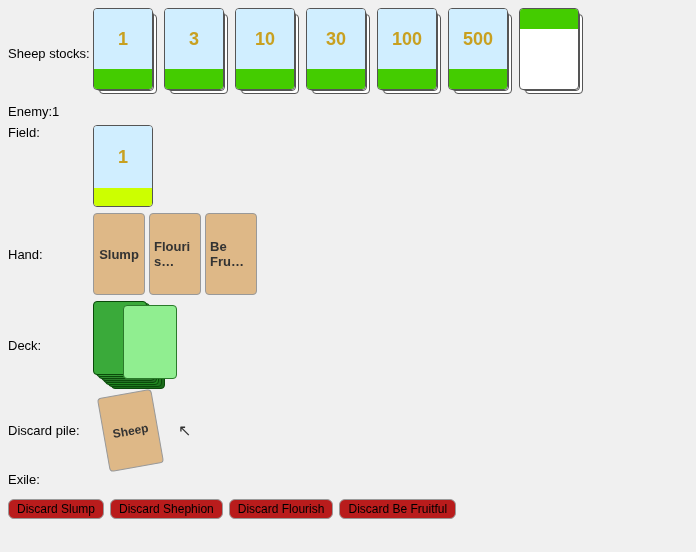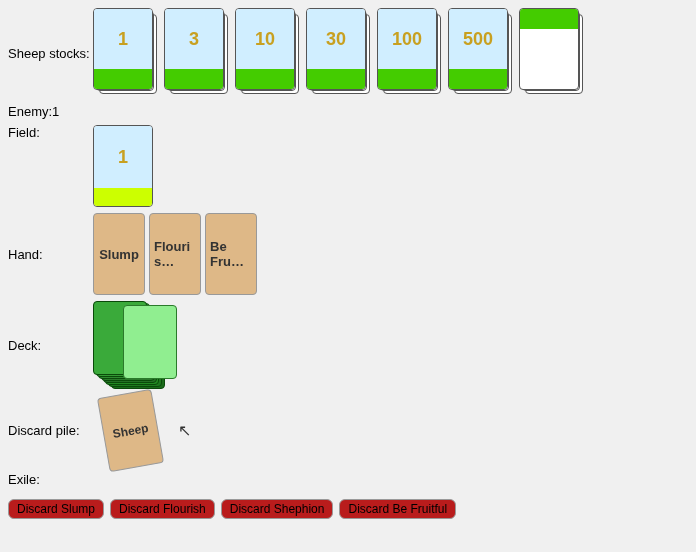--- a/index.html
+++ b/index.html
@@ -334,17 +334,17 @@
   <div style="margin-left:20px;font-size:16px;color:#333;">↖</div>
 </div>
 
 <div class="exile-section">
   <span class="row-label">Exile:</span>
 </div>
 
 <div class="buttons-section">
   <div class="buttons-row">
     <button class="action-button">Discard Slump</button>
+    <button class="action-button">Discard Shephion</button>
     <button class="action-button">Discard Flourish</button>
-    <button class="action-button">Discard Shephion</button>
     <button class="action-button">Discard Be Fruitful</button>
   </div>
 </div>
 
 </body></html>

